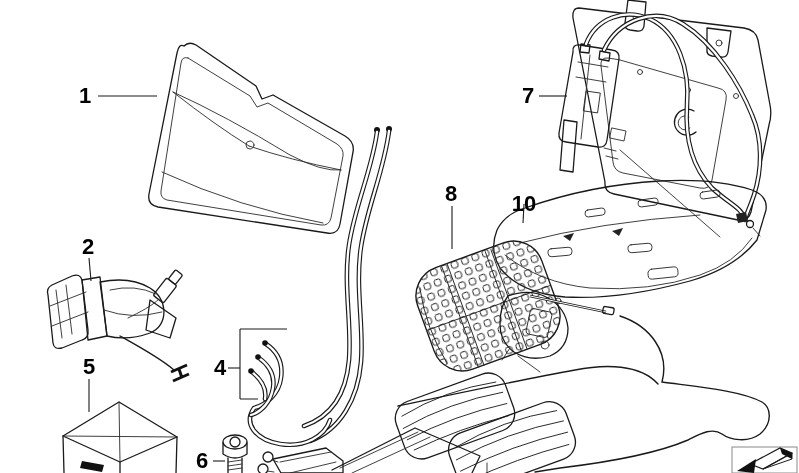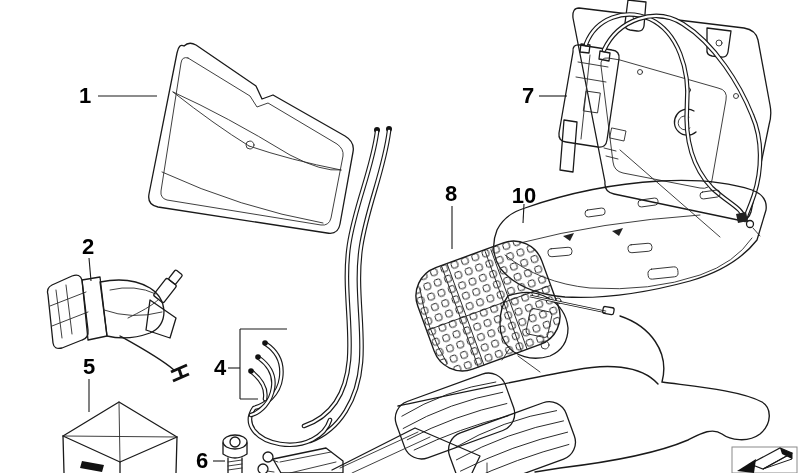--- a/index.html
+++ b/index.html
@@ -202,15 +202,15 @@
     </g>
   </svg>
 
   <div class="callout" style="left:85px;top:96px;">1</div>
   <div class="callout" style="left:88px;top:247px;">2</div>
   <div class="callout" style="left:220px;top:368px;">4</div>
   <div class="callout" style="left:89px;top:367px;">5</div>
   <div class="callout" style="left:202px;top:461px;">6</div>
   <div class="callout" style="left:528px;top:96px;">7</div>
   <div class="callout" style="left:451px;top:194px;">8</div>
-  <div class="callout" style="left:524px;top:196px;">10</div>
+  <div class="callout" style="left:524px;top:204px;">10</div>
 
 </div>
 
 </body></html>

